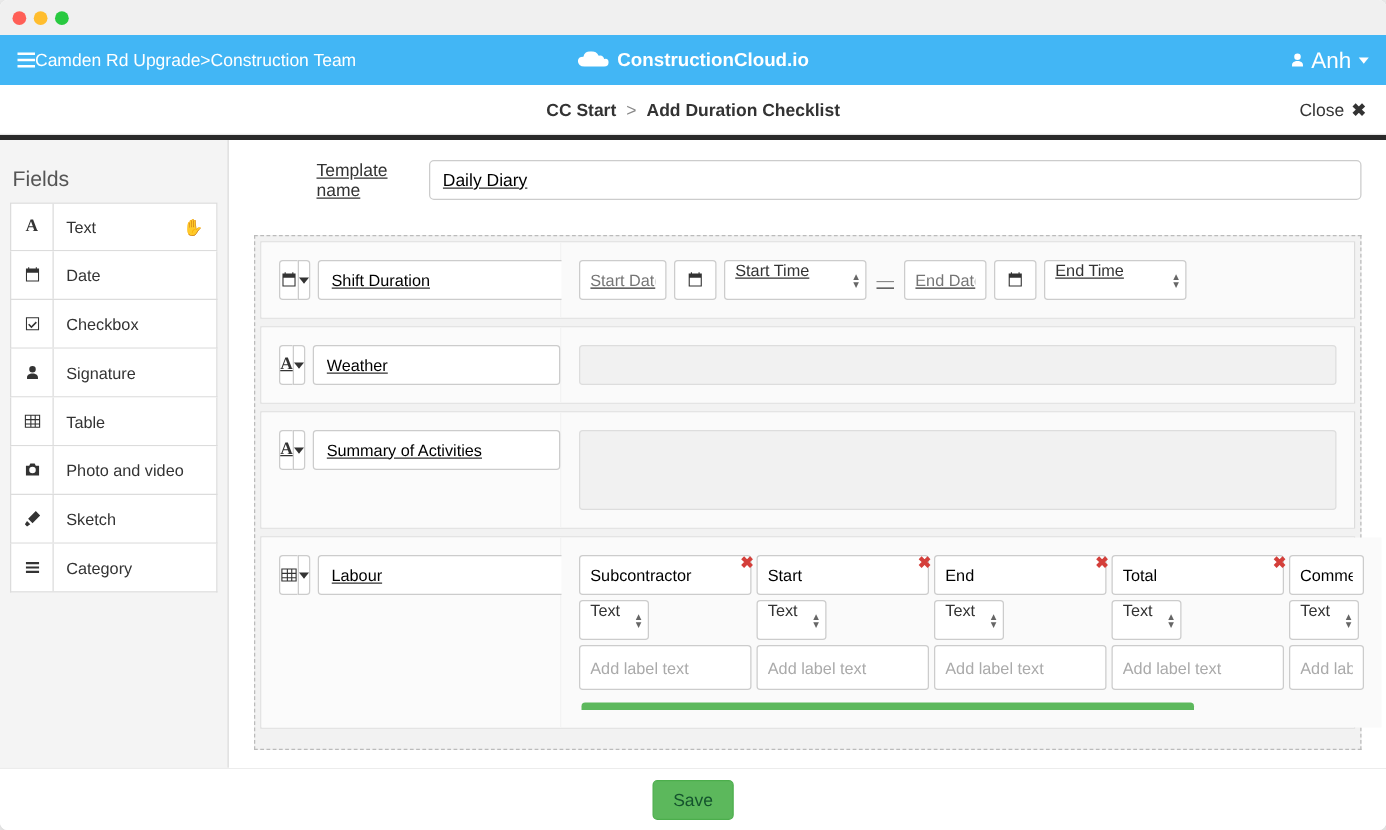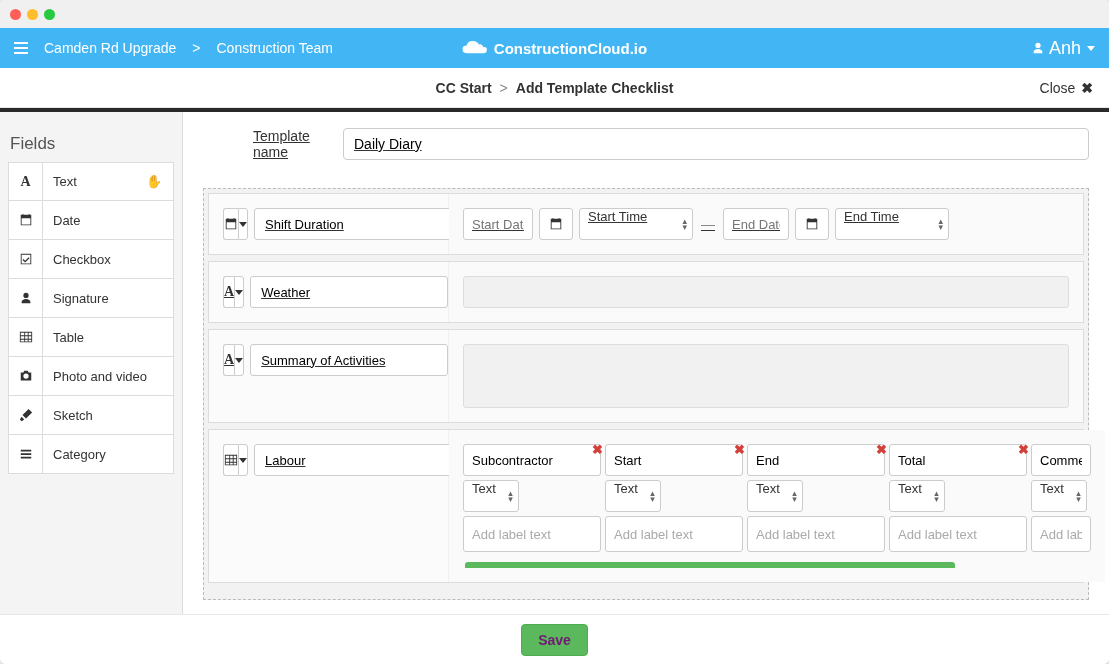--- a/index.html
+++ b/index.html
@@ -6,21 +6,21 @@
 body { font-family: -apple-system, BlinkMacSystemFont, "Segoe UI", Helvetica, Arial, sans-serif; font-size: 14px; color: #333; background: #f0f0f0; }
 .window { width: 1109px; height: 664px; background: #fff; border-radius: 6px; overflow: hidden; box-shadow: 0 2px 10px rgba(0,0,0,0.15); position: relative; }
 .titlebar { height: 28px; background: #f0f0f0; display: flex; align-items: center; padding: 0 10px; }
 .dots { display: flex; gap: 6px; }
 .dot { width: 11px; height: 11px; border-radius: 50%; }
 .dot.red { background: #ff5f57; }
 .dot.yellow { background: #ffbd2e; }
 .dot.green { background: #28c940; }
 
 .topbar { background: #42b6f5; color: #fff; height: 40px; display: flex; align-items: center; padding: 0 14px; position: relative; }
-.top-left { display: flex; align-items: center; gap: 16px; font-size: 14px; }
+.top-left { display: flex; align-items: center; gap: 0; font-size: 14px; }
 .hamburger { display: inline-block; width: 14px; height: 12px; position: relative; }
 .hamburger::before { content: ""; position: absolute; top: 0; left: 0; right: 0; height: 2px; background: #fff; box-shadow: 0 5px 0 #fff, 0 10px 0 #fff; }
 .brand { position: absolute; left: 50%; transform: translateX(-50%); display: flex; align-items: center; gap: 8px; font-weight: 600; font-size: 15px; }
 .brand-icon { width: 24px; height: 14px; position: relative; }
 .brand-icon svg { display: block; }
 .top-right { margin-left: auto; display: flex; align-items: center; gap: 4px; font-size: 18px; justify-content: center; }
 .caret-down { display: inline-block; width: 0; height: 0; border-left: 4px solid transparent; border-right: 4px solid transparent; border-top: 5px solid #fff; margin-left: 2px; vertical-align: middle; }
 
 .subhead { height: 40px; background: #fff; border-bottom: 1px solid #e6e6e6; display: flex; align-items: center; justify-content: center; position: relative; font-size: 14px; }
 .subhead .crumb { font-weight: 600; }
@@ -71,21 +71,21 @@
 .col-head { height: 32px; border: 1px solid #ccc; border-radius: 3px; padding: 0 8px; font-size: 13px; width: 100%; margin-bottom: 4px; background: #fff; }
 .col-type { position: relative; margin-bottom: 4px; }
 .col-type select, .col-type .dt-input { width: 100%; }
 .col-label { height: 36px; border: 1px solid #ccc; border-radius: 3px; padding: 0 8px; font-size: 13px; width: 100%; background: #fff; }
 .col-label::placeholder { color: #aaa; }
 .col.last { width: 60px; overflow: hidden; }
 
 .block.tall .block-left { align-items: flex-start; }
 
 .footer { height: 50px; background: #fff; border-top: 1px solid #e6e6e6; display: flex; align-items: center; justify-content: center; }
-.save-btn { background: #5cb85c; color: #701a75; border: 1px solid #4cae4c; border-radius: 4px; padding: 7px 16px; font-size: 14px; cursor: pointer; font-weight: bold; }
+.save-btn { background: #5cb85c; color: #14532d; border: 1px solid #4cae4c; border-radius: 4px; padding: 7px 16px; font-size: 14px; cursor: pointer; }
 
 .icon-svg { width: 14px; height: 14px; fill: #333; }
 .green-stub { width: 490px; height: 6px; background: #5cb85c; border-radius: 3px 3px 0 0; margin-top: 10px; margin-left: 2px; }
 </style>
 </head>
 <body>
 
 <div class="window">
   <div class="titlebar">
     <div class="dots">
@@ -115,21 +115,21 @@
           <path d="M8 8a3 3 0 100-6 3 3 0 000 6zm0 1c-3 0-5 1.5-5 3.5V14h10v-1.5C13 10.5 11 9 8 9z"></path>
         </svg>
       <span>Anh</span>
       <span class="caret-down"></span>
     </div>
   </div>
 
   <div class="subhead">
     <span class="crumb">CC Start</span>
     <span class="sep">&gt;</span>
-    <span class="crumb">Add Template Checklist</span>
+    <span class="crumb">Add Duration Checklist</span>
     <span class="close-link">
       <span>Close</span>
       <span class="close-x">✖</span>
     </span>
   </div>
   <div class="dark-strip"></div>
 
   <div class="content">
     <div class="sidebar">
       <h3>Fields</h3>

